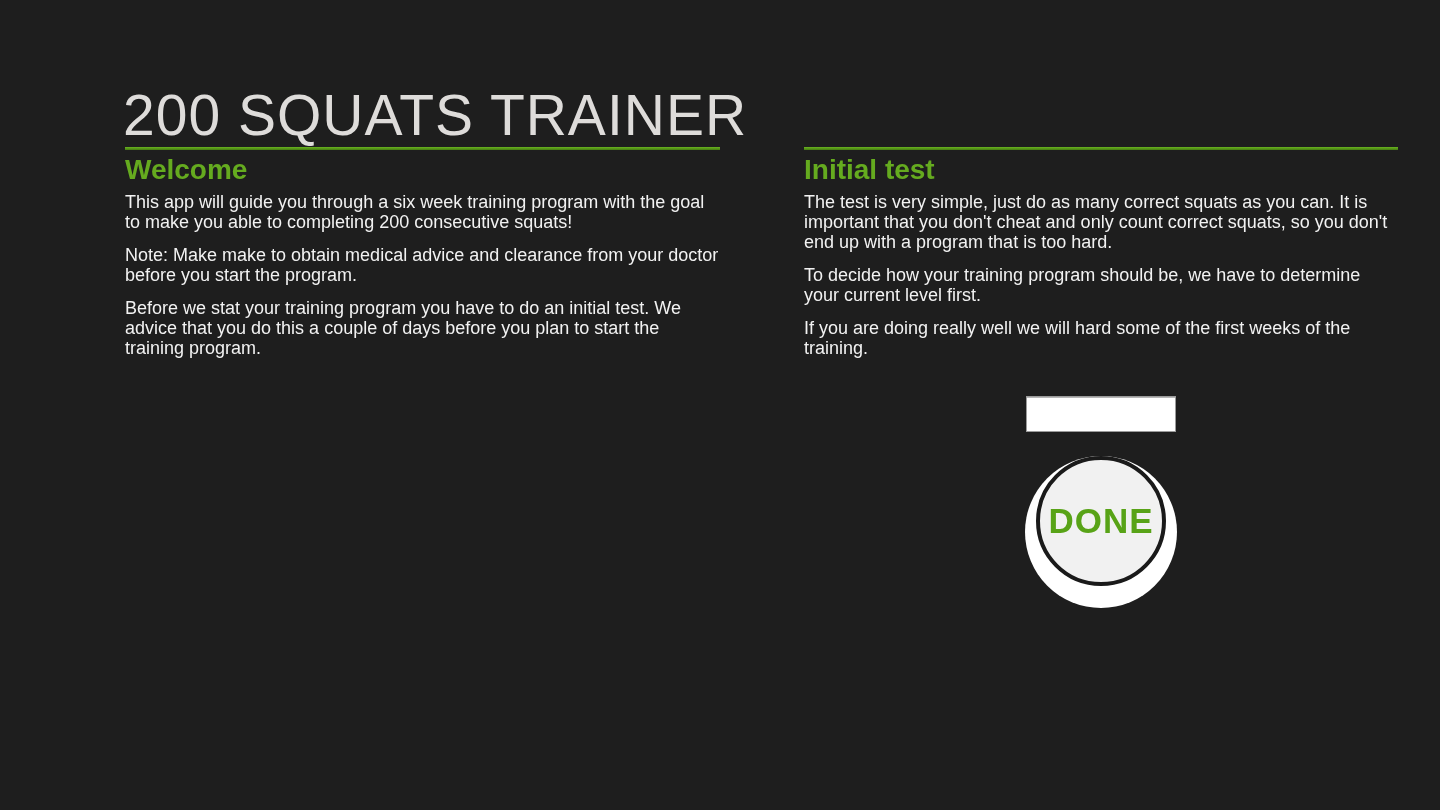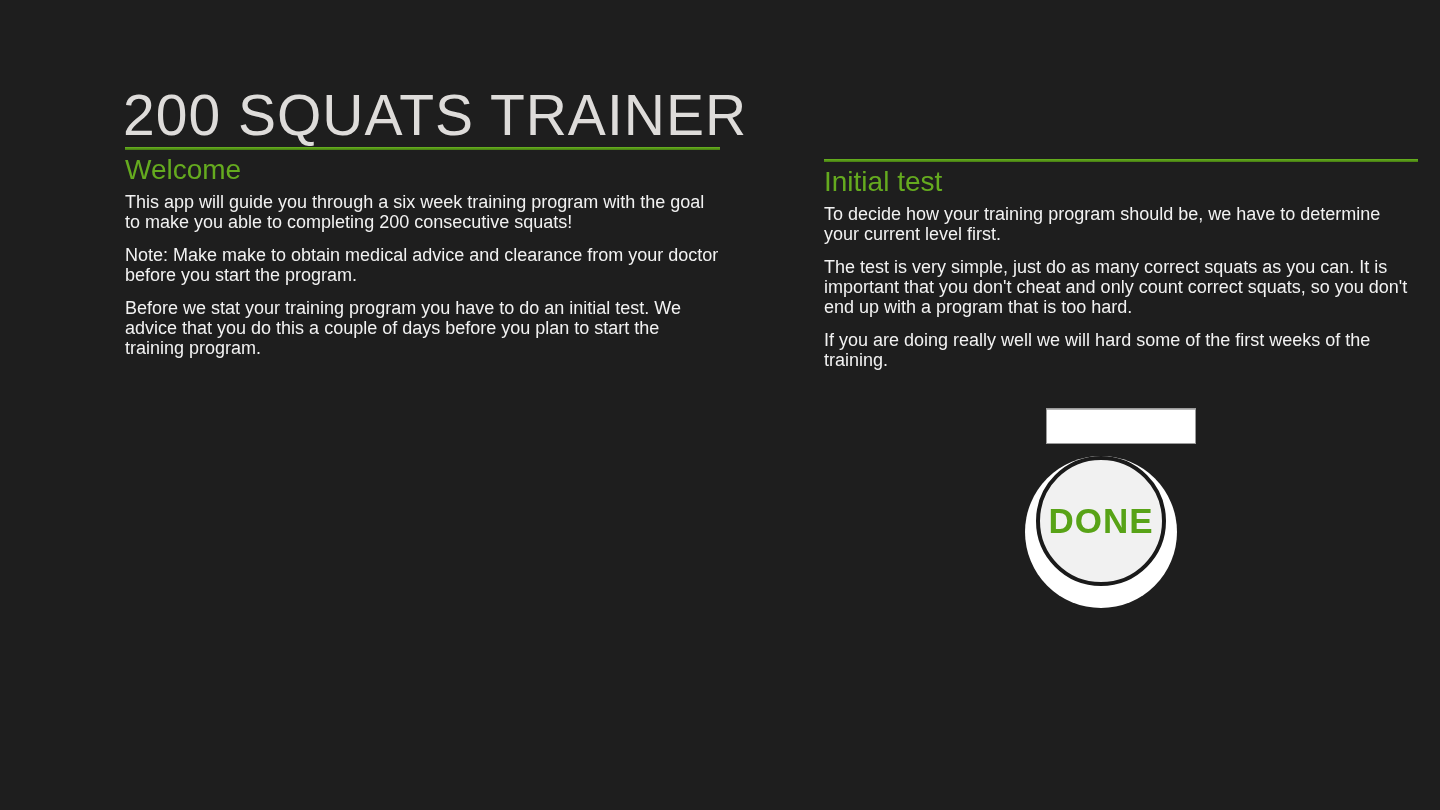--- a/index.html
+++ b/index.html
@@ -25,30 +25,30 @@
     font-weight: 200;
     letter-spacing: 1px;
     color: #dedcda;
     white-space: nowrap;
   }
   .column {
     position: absolute;
     top: 147px;
   }
   .column.left  { left: 125px; width: 595px; }
-  .column.right { left: 824px; width: 594px; margin-top: 12px; }
+  .column.right { left: 804px; width: 594px; }
   .section-rule {
     height: 3px;
     background: linear-gradient(to bottom, #69b51f, #457a12);
     margin: 0 0 4px 0;
   }
   .section-heading {
     color: #65ab1f;
     font-size: 28px;
-    font-weight: 400;
+    font-weight: 700;
     margin: 3px 0 6px 0;
     line-height: 32px;
   }
   .column p {
     color: #f2f2f2;
     font-size: 18px;
     line-height: 20px;
     margin: 0 0 13px 0;
   }
   .squat-input {
@@ -110,22 +110,22 @@
     <div class="section-rule"></div>
     <h2 class="section-heading">Welcome</h2>
     <p>This app will guide you through a six week training program with the goal to make you able to completing 200 consecutive squats!</p>
     <p>Note: Make make to  obtain medical advice and clearance from your doctor before you start the program.</p>
     <p>Before we stat your training program you have to do an initial test. We advice that you do this a couple of days before you plan to start the training program.</p>
   </section>
 
   <section class="column right">
     <div class="section-rule"></div>
     <h2 class="section-heading">Initial test</h2>
+    <p>The test is very simple, just do as many correct squats as you can. It is important that you don't cheat and only count correct squats, so you don't end up with a program that is too hard.</p>
     <p>To decide how your training program should be, we have to determine your current level first.</p>
-    <p>The test is very simple, just do as many correct squats as you can. It is important that you don't cheat and only count correct squats, so you don't end up with a program that is too hard.</p>
     <p>If you are doing really well we will hard some of the first weeks of the training.</p>
 
     <input class="squat-input" type="text" value="" style="">
   </section>
 
   <button class="done-button">
     <span class="done-button-inner">
       <span class="done-label">DONE</span>
     </span>
   </button>

